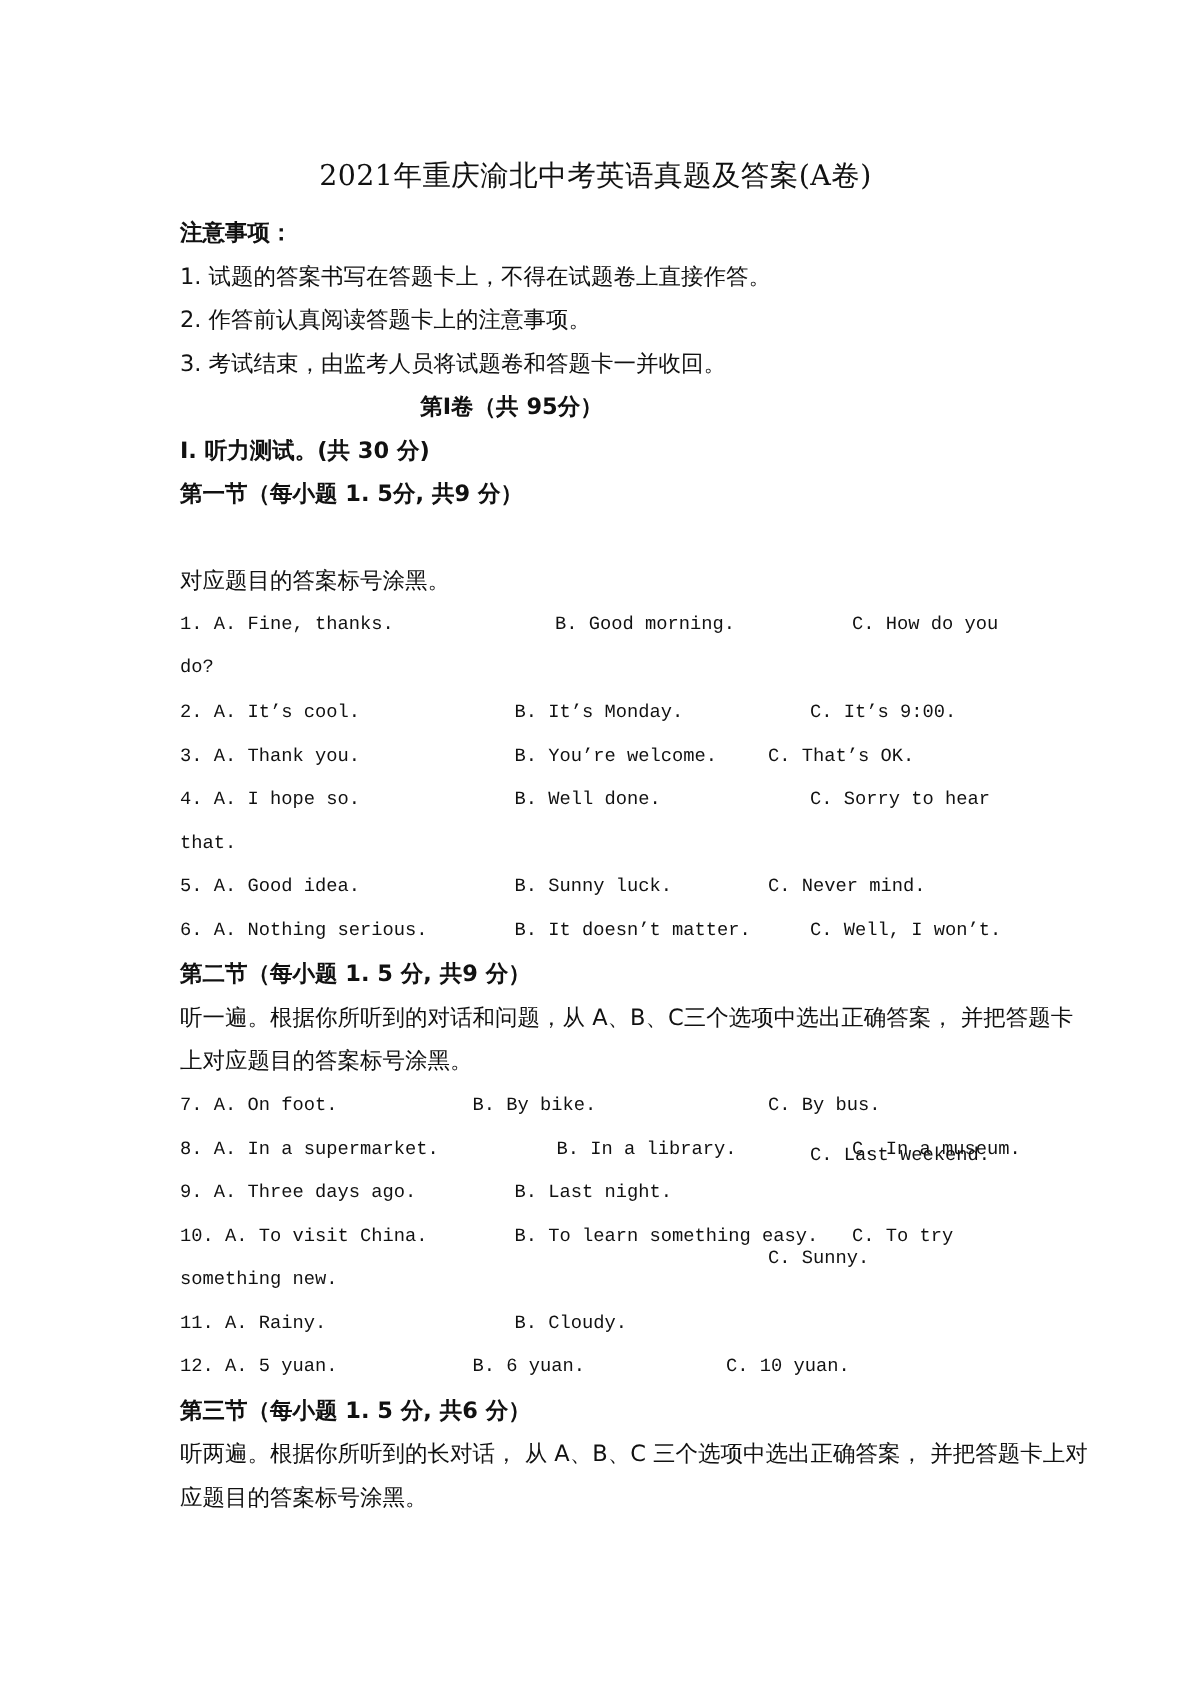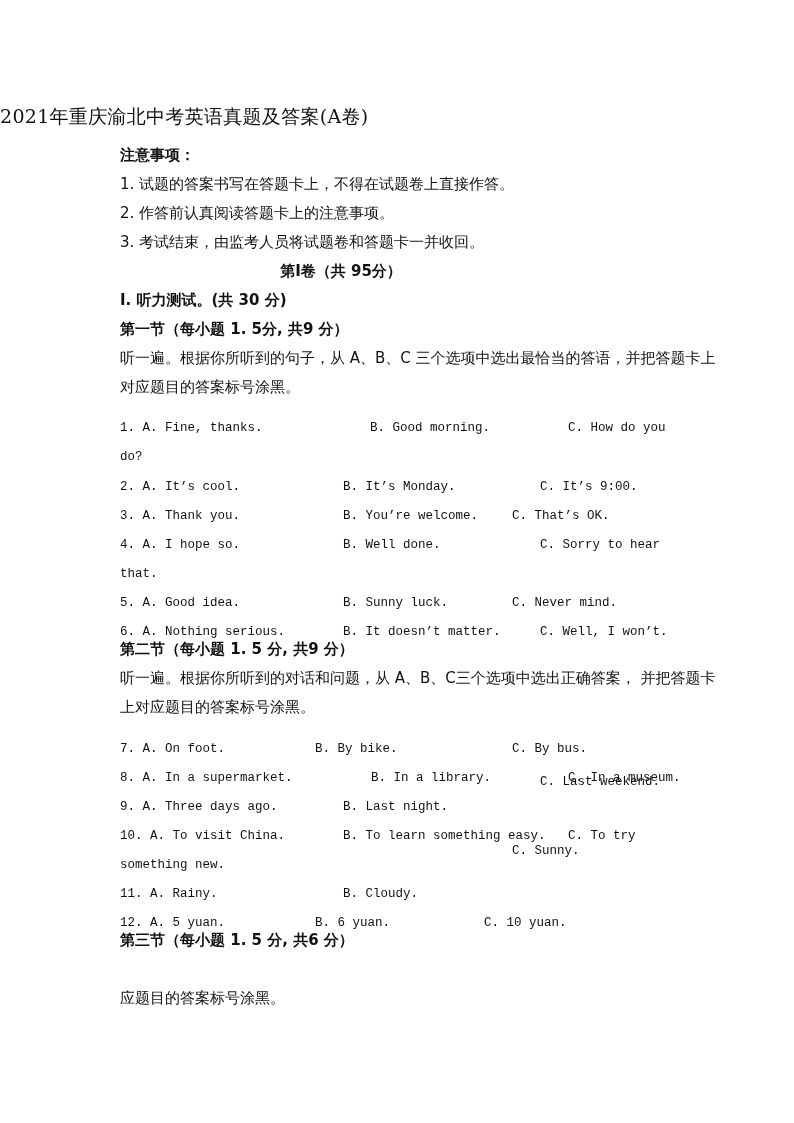--- a/index.html
+++ b/index.html
@@ -1,43 +1,42 @@
 <!DOCTYPE html>
 <html><head>
 <meta charset="utf-8">
 <style>
   html, body { margin: 0; padding: 0; background: #ffffff; }
   body { width: 794px; height: 1123px; position: relative; overflow: hidden;
          font-family: "DejaVu Serif", serif; color: #111; }
   .page { position: absolute; left: 0; top: 0; width: 794px; height: 1123px; }
-  .title { position: absolute; top: 104px; left: 0; width: 794px; text-align: left;
+  .title { position: absolute; top: 104px; left: 0; width: 794px; text-align: center;
            font-size: 19px; font-family: "DejaVu Serif", serif; letter-spacing: 0.3px; }
   .line { position: absolute; left: 120px; font-size: 15px; white-space: nowrap;
           font-family: "DejaVu Sans", sans-serif; }
   .bold { font-weight: bold; }
   .center { left: 0; width: 682px; text-align: center; }
   .opt { position: absolute; font-size: 12.5px; white-space: nowrap;
-         font-family: "Liberation Mono", "DejaVu Sans Mono", monospace; margin-top: 12px; }
+         font-family: "Liberation Mono", "DejaVu Sans Mono", monospace; }
 </style>
 </head>
 <body>
 
 <div class="page">
   <div class="title">2021年重庆渝北中考英语真题及答案(A卷)</div>
 
   <div class="line bold" style="top:146px;">注意事项：</div>
   <div class="line" style="top:175px;">1. 试题的答案书写在答题卡上，不得在试题卷上直接作答。</div>
   <div class="line" style="top:204px;">2. 作答前认真阅读答题卡上的注意事项。</div>
   <div class="line" style="top:233px;">3. 考试结束，由监考人员将试题卷和答题卡一并收回。</div>
 
   <div class="line bold center" style="top:262px;">第Ⅰ卷（共 95分）</div>
   <div class="line bold" style="top:291px;">I. 听力测试。(共 30 分)</div>
 
   <div class="line bold" style="top:320px;">第一节（每小题 1. 5分, 共9 分）</div>
-  <div class="line" style="top:349px;">听一遍。根据你所听到的句子，从 A、B、C 三个选项中选出最恰当的答语，并把答题卡上</div>
   <div class="line" style="top:378px;">对应题目的答案标号涂黑。</div>
 
   <div class="opt" style="left:120px;top:409px;">1. A. Fine, thanks.</div>
   <div class="opt" style="left:370px;top:409px;">B. Good morning.</div>
   <div class="opt" style="left:568px;top:409px;">C.  How  do  you</div>
   <div class="opt" style="left:120px;top:438px;">do?</div>
 
   <div class="opt" style="left:120px;top:468px;">2. A. It’s cool.</div>
   <div class="opt" style="left:343px;top:468px;">B. It’s Monday.</div>
   <div class="opt" style="left:540px;top:468px;">C. It’s 9:00.</div>
@@ -82,14 +81,15 @@
 
   <div class="opt" style="left:120px;top:875px;">11. A. Rainy.</div>
   <div class="opt" style="left:343px;top:875px;">B. Cloudy.</div>
   <div class="opt" style="left:512px;top:832px;">C. Sunny.</div>
 
   <div class="opt" style="left:120px;top:904px;">12. A. 5 yuan.</div>
   <div class="opt" style="left:315px;top:904px;">B. 6 yuan.</div>
   <div class="opt" style="left:484px;top:904px;">C. 10 yuan.</div>
 
   <div class="line bold" style="top:931px;">第三节（每小题 1. 5 分, 共6 分）</div>
+  <div class="line" style="top:960px;">听两遍。根据你所听到的长对话， 从 A、B、C 三个选项中选出正确答案， 并把答题卡上对</div>
   <div class="line" style="top:989px;">应题目的答案标号涂黑。</div>
 </div>
 
 </body></html>

